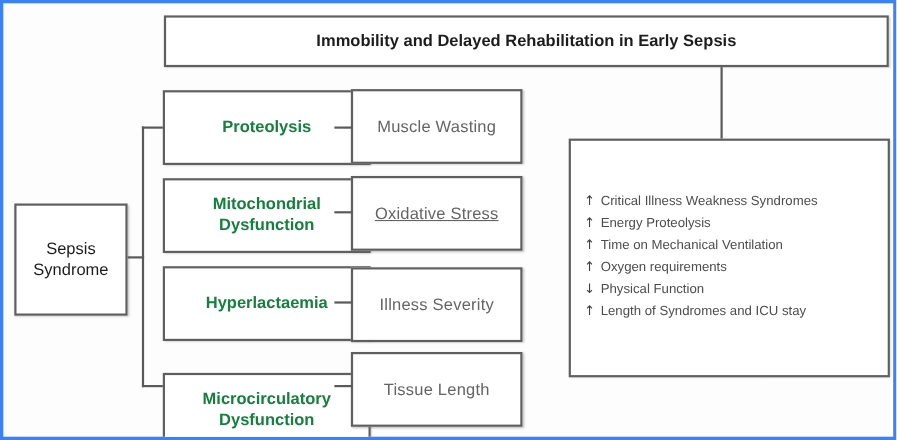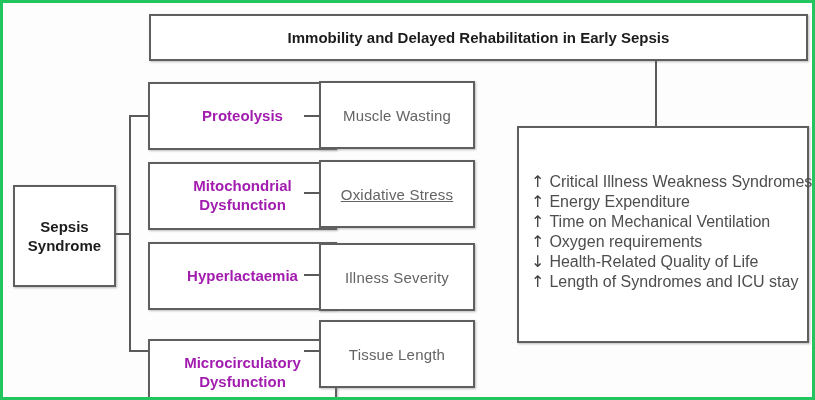--- a/index.html
+++ b/index.html
@@ -5,65 +5,65 @@
   html, body {
     margin: 0;
     padding: 0;
     background: #ffffff;
     font-family: "Liberation Sans", "DejaVu Sans", sans-serif;
   }
   .canvas {
     position: relative;
     width: 809px;
     height: 394px;
-    border: 3px solid #22c55e;
+    border: 3px solid #3b82f6;
     background: #fdfdfd;
     overflow: hidden;
   }
   .box {
     position: absolute;
     background: #ffffff;
     border: 2px solid #5f5f5f;
     box-sizing: border-box;
     display: flex;
     align-items: center;
     justify-content: center;
     text-align: center;
     box-shadow: 1px 1px 2px rgba(110,110,110,0.45);
   }
   .title-box {
     left: 146px; top: 11px; width: 659px; height: 47px;
     font-weight: bold; font-size: 15px; color: #1c1c1c;
   }
   .sepsis-box {
     left: 10px; top: 182px; width: 103px; height: 102px;
-    font-weight: bold; font-size: 15px; color: #1c1c1c;
+    font-weight: normal; font-size: 15px; color: #1c1c1c;
     line-height: 1.3; padding: 0 6px;
   }
   .cause-box {
     left: 145px; width: 189px; height: 68px;
-    font-weight: bold; font-size: 15px; color: #a21caf;
+    font-weight: bold; font-size: 15px; color: #15803d;
     line-height: 1.25; padding: 0 8px;
   }
   .effect-box {
     left: 316px; width: 156px; height: 68px;
     font-size: 15px; color: #646464; letter-spacing: 0.2px;
   }
   .row0 .cause-box { top: 79px; }  .row0 .effect-box { top: 78px; }
   .row1 .cause-box { top: 159px; } .row1 .effect-box { top: 157px; text-decoration: underline; }
   .row2 .cause-box { top: 239px; } .row2 .effect-box { top: 240px; }
   .row3 .cause-box { top: 336px; } .row3 .effect-box { top: 317px; }
   .outcomes-box {
     left: 514px; top: 123px; width: 292px; height: 217px;
     align-items: flex-start; justify-content: flex-start;
     flex-direction: column; text-align: left;
     padding: 44px 4px 0 12px;
   }
   .outcome-row {
-    font-size: 16px; color: #4d4d4d; line-height: 20px;
+    font-size: 12px; color: #4d4d4d; line-height: 20px;
     white-space: nowrap;
   }
   .outcome-arrow {
     display: inline-block; margin-right: 5px; color: #3f3f3f;
     font-family: "DejaVu Sans", sans-serif;
   }
   .line {
     position: absolute; background: #5a5a5a;
   }
   .h-line { height: 2px; }
@@ -116,30 +116,30 @@
     <div class="box effect-box">
       <span>Tissue Length</span>
     </div>
   </div>
 
   <div class="box outcomes-box">
     <div class="outcome-row">
       <span class="outcome-arrow">↑</span><span>Critical Illness Weakness Syndromes</span>
     </div>
     <div class="outcome-row">
-      <span class="outcome-arrow">↑</span><span>Energy Expenditure</span>
+      <span class="outcome-arrow">↑</span><span>Energy Proteolysis</span>
     </div>
     <div class="outcome-row">
       <span class="outcome-arrow">↑</span><span>Time on Mechanical Ventilation</span>
     </div>
     <div class="outcome-row">
       <span class="outcome-arrow">↑</span><span>Oxygen requirements</span>
     </div>
     <div class="outcome-row">
-      <span class="outcome-arrow">↓</span><span>Health-Related Quality of Life</span>
+      <span class="outcome-arrow">↓</span><span>Physical Function</span>
     </div>
     <div class="outcome-row">
       <span class="outcome-arrow">↑</span><span>Length of Syndromes and ICU stay</span>
     </div>
   </div>
 
   <div class="line v-line" style="left:652px; top:58px; height:65px;"></div>
 
   <div class="line h-line" style="left:113px; top:230px; width:15px;"></div>
   <div class="line v-line" style="left:126px; top:112px; height:237px;"></div>

